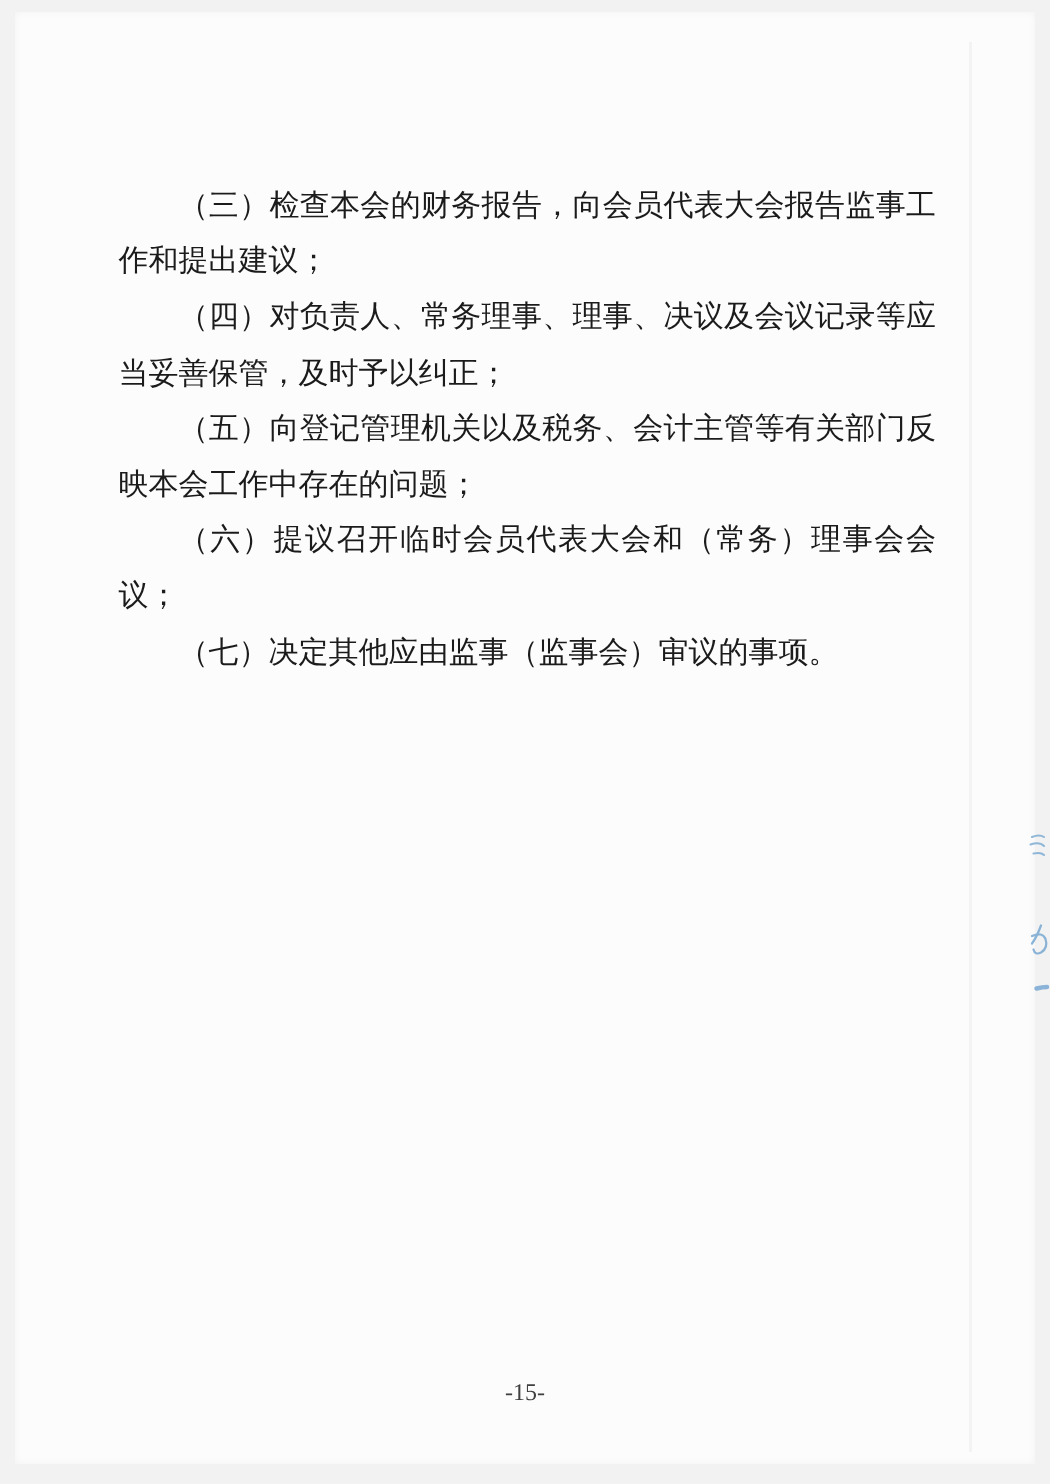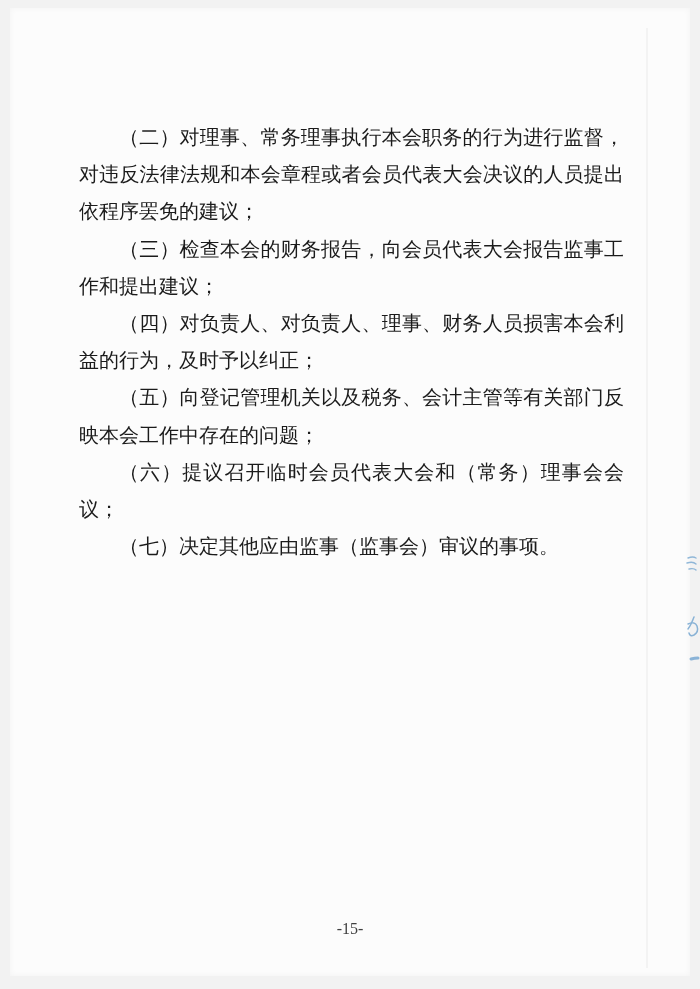--- a/index.html
+++ b/index.html
@@ -67,23 +67,22 @@
     pointer-events: none;
   }
 </style>
 </head>
 <body>
 
 <div class="scan">
   <div class="fold-line"></div>
 
   <div class="text-block">
-      <p>（二）对理事、常务理事执行本会职务的行为进行监督，对违反法律法规和本会章程或者会员代表大会决议的人员提出依程序罢免的建议；</p>
       <p>（三）检查本会的财务报告，向会员代表大会报告监事工作和提出建议；</p>
-      <p>（四）对负责人、对负责人、理事、财务人员损害本会利益的行为，及时予以纠正；</p>
+      <p>（四）对负责人、常务理事、理事、决议及会议记录等应当妥善保管，及时予以纠正；</p>
       <p>（五）向登记管理机关以及税务、会计主管等有关部门反映本会工作中存在的问题；</p>
       <p>（六）提议召开临时会员代表大会和（常务）理事会会议；</p>
       <p>（七）决定其他应由监事（监事会）审议的事项。</p>
     </div>
 
   <div class="page-number">-15-</div>
 
   <svg class="ink-marks" viewBox="0 0 30 125" xmlns="http://www.w3.org/2000/svg">
     <g stroke="#6fa3cf" stroke-width="1.4" fill="none" opacity="0.75" stroke-linecap="round">
       <path d="M18 13 q 5 -2 8 0"></path>

